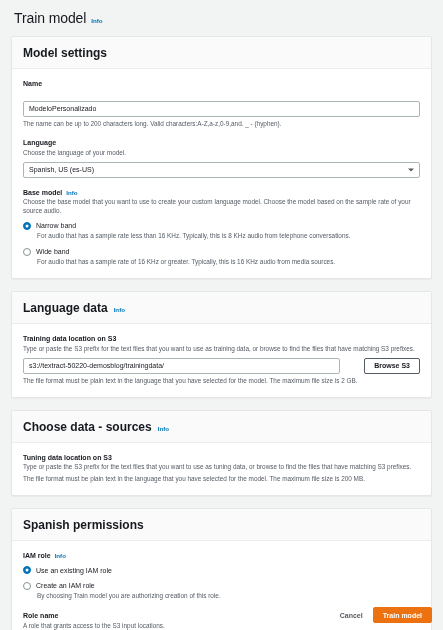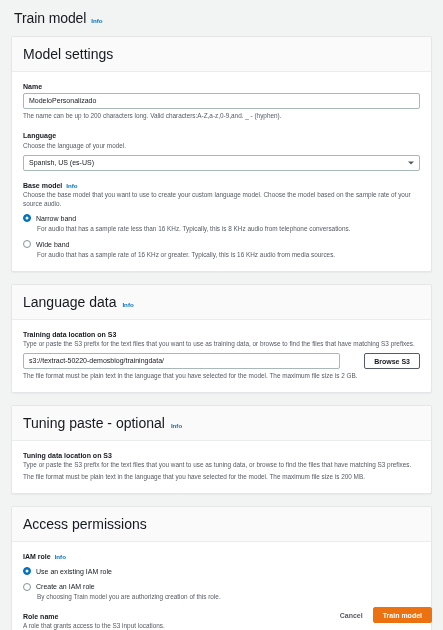--- a/index.html
+++ b/index.html
@@ -47,22 +47,22 @@
     border-radius: 2px;
     margin: 0 11px 12px 11px;
     box-shadow: 0 1px 1px rgba(0,0,0,0.04);
   }
   .card-header {
     padding: 8px 11px 7px 11px;
     border-bottom: 1px solid #eaeded;
     background: #fafafa;
   }
   .card-title {
-    font-size: 14px;
-    font-weight: normal;
+    font-size: 12px;
+    font-weight: bold;
     color: #16191f;
     display: inline;
   }
   .card-header .info-link { margin-left: 4px; }
   .card-body { padding: 10px 11px 11px 11px; }
 
   
   .field { margin-bottom: 10px; }
   .field:last-child { margin-bottom: 0; }
 
@@ -94,21 +94,21 @@
     background: #ffffff;
     font-family: "Liberation Sans", sans-serif;
     font-size: 7px;
     color: #16191f;
     padding: 0 5px;
     outline: none;
     display: flex;
     align-items: center;
   }
   input.text-input { line-height: 16px; }
-  .input-spacer { margin-top: 2px; }
+  .input-spacer { margin-top: 12px; }
 
   
   .select-wrap {
     position: relative;
     width: 100%;
     margin-top: 4px;
   }
   .select-box {
     width: 100%;
     height: 16px;
@@ -294,35 +294,35 @@
         <input class="text-input" type="text" value="s3://textract-50220-demosblog/trainingdata/" style="">
         <button class="btn btn-normal">Browse S3</button>
       </div>
       <div class="field-hint">The file format must be plain text in the language that you have selected for the model. The maximum file size is 2 GB.</div>
     </div>
   </div>
 </div>
 
 <div class="card">
   <div class="card-header">
-    <span class="card-title">Tuning paste - </span><span class="card-title opt">optional</span>
+    <span class="card-title">Choose data - </span><span class="card-title opt">sources</span>
     <a class="info-link">Info</a>
   </div>
   <div class="card-body">
     <div class="field">
       <span class="field-label">Tuning data location on S3</span>
       <div class="field-desc">Type or paste the S3 prefix for the text files that you want to use as tuning data, or browse to find the files that have matching S3 prefixes.</div>
       <div class="field-hint">The file format must be plain text in the language that you have selected for the model. The maximum file size is 200 MB.</div>
     </div>
   </div>
 </div>
 
 <div class="card">
   <div class="card-header">
-    <span class="card-title">Access permissions</span>
+    <span class="card-title">Spanish permissions</span>
   </div>
   <div class="card-body">
 
     <div class="field">
       <div class="field-label-row">
         <span class="field-label">IAM role</span>
         <a class="info-link">Info</a>
       </div>
       <div class="radio-group">
         <div class="radio-item">

